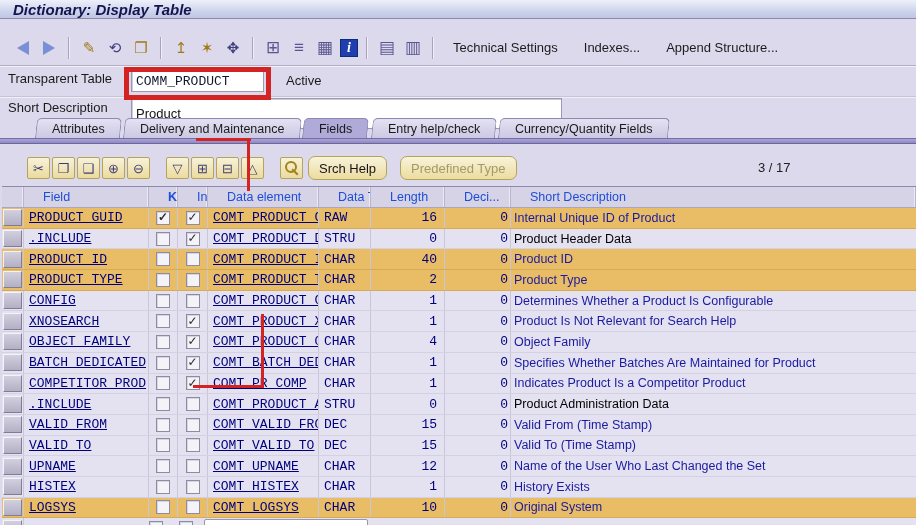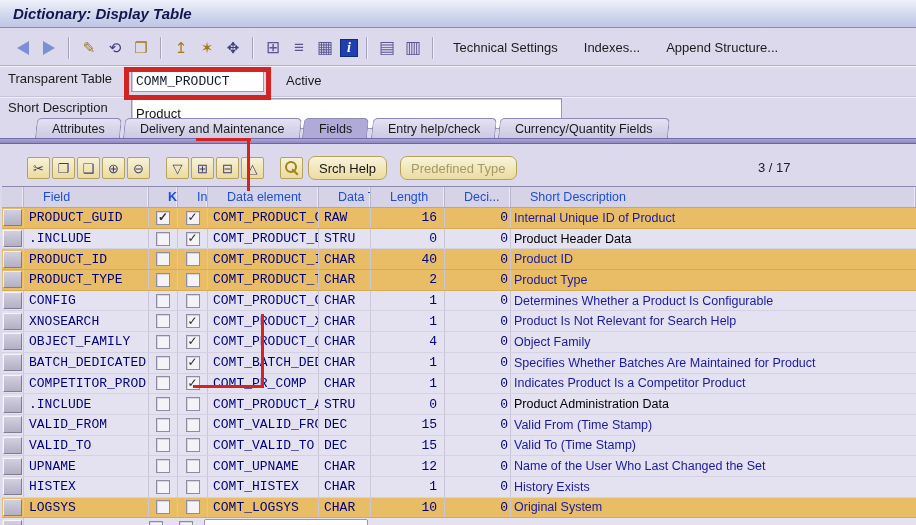--- a/index.html
+++ b/index.html
@@ -4,21 +4,21 @@
 <style>
   * { box-sizing: border-box; margin: 0; padding: 0; }
   html,body { width:916px; height:525px; }
   body {
     position: relative; overflow: hidden;
     font-family: "Liberation Sans", sans-serif;
     background:#dcd9ec; color:#1a1a1a;
   }
   
   .titlebar {
-    position:absolute; top:0; left:0; right:0; height:28px;
+    position:absolute; top:0; left:0; right:0; height:19px;
     background:linear-gradient(#eef1fa, #c9d0ea 70%, #bfc7e5);
     border-bottom:1px solid #8d89ab;
     display:flex; align-items:center; padding-left:13px;text-align:center;
   }
   .titlebar .title { font-size:15px; font-weight:bold; font-style:italic; color:#14144e; }
   
   .main-toolbar {
     position:absolute; top:30px; left:0; right:0; height:36px;
     background:#dcd9ec; border-bottom:1px solid #b3b0c6;
     box-shadow:0 1px 0 #f2f1f8;
@@ -141,21 +141,21 @@
     border:1px solid; border-color:#f4f3f9 #807d95 #807d95 #f4f3f9;
   }
   .cb {
     width:14px; height:14px; background:#f4f3f8;
     border:1px solid #8f8ca2; box-shadow:inset 1px 1px 0 #d7d5e2;
     display:flex; align-items:center; justify-content:center;
     font-size:12px; color:#2e2e2e;
   }
   .cb.checked::after { content:"✓"; margin-top:-1px; }
   .mono { font-family:"Liberation Mono", monospace; font-size:13px; color:#00007d; }
-  .link { cursor:pointer; }
+  .link { text-decoration:underline; cursor:pointer; }
   .desc-txt { font-size:12.5px; color:#1a1aa0; }
   .desc-txt.black { color:#000; }
   .partial-cb { margin-right:16px; }
   .partial-input {
     width:164px; height:18px; background:#fff; border:1px solid #9a96b0; border-radius:2px;
     margin-left:11px;
   }
   
   .anno { position:absolute; z-index:50; pointer-events:none; background:#d42323; }
   .anno-box { background:transparent; border:5px solid #d42323; left:124px; top:67px; width:147px; height:33px; }

